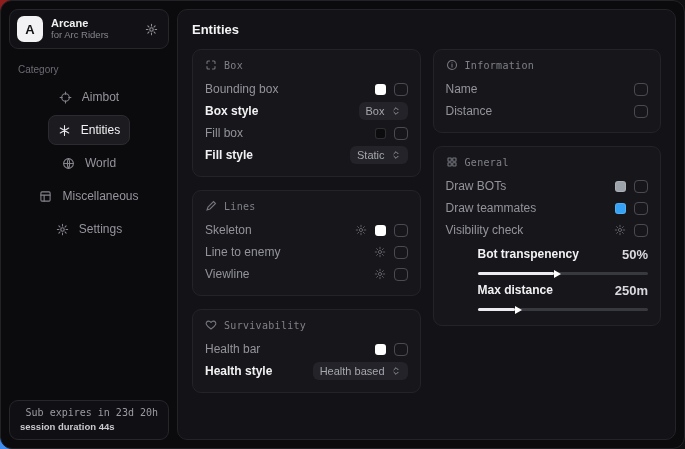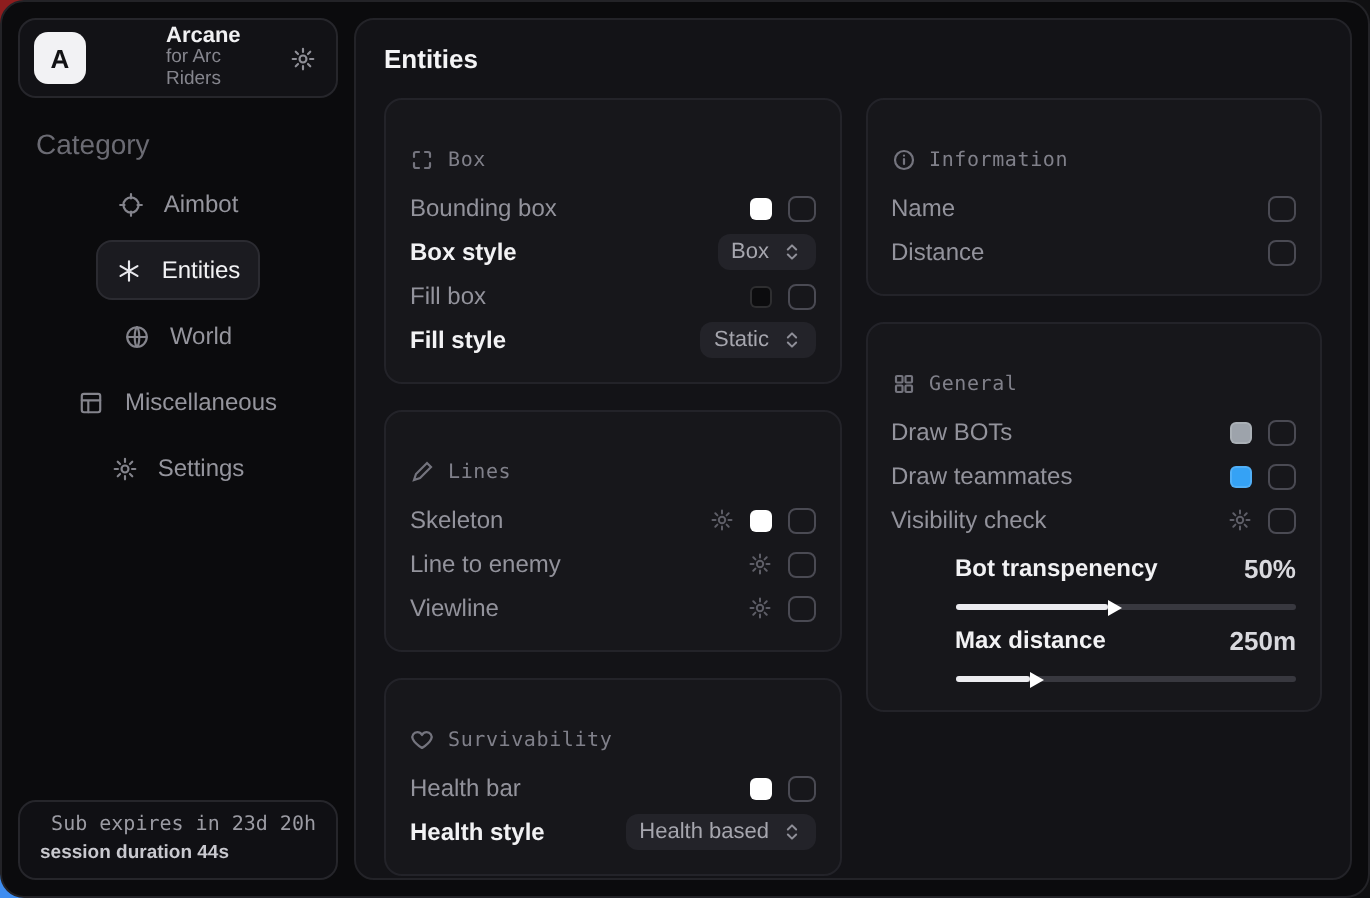--- a/index.html
+++ b/index.html
@@ -25,26 +25,26 @@
   
   .sidebar { width:176px; padding:8px; display:flex; flex-direction:column; flex-shrink:0; }
   .brand-card {
     height:40px; border:1px solid #26262b; background:#121216; border-radius:9px;
     display:flex; align-items:center; gap:8px; padding:0 10px 0 7px;
   }
   .logo {
     width:26px; height:26px; border-radius:7px; background:#f2f2f4; color:#121214;
     font-weight:bold; font-size:13px; display:flex; align-items:center; justify-content:center;
   }
-  .brand-text { flex:1; line-height:1.15;margin-left:32px; }
+  .brand-text { flex:1; line-height:1.15; }
   .brand-name { font-size:11px; font-weight:700; color:#f0f0f2; }
   .brand-sub  { font-size:9.5px; color:#85858d; }
   .brand-gear { color:#8f8f97; display:flex; }
 
-  .category-label { font-size:14px; color:#6b6b73; margin:15px 9px 7px; }
+  .category-label { font-size:10px; color:#6b6b73; margin:15px 9px 7px; }
 
   .nav { display:flex; flex-direction:column; gap:3px;align-items:center; }
   .nav-item {
     display:flex; align-items:center; gap:10px;
     padding:7px 9px; border-radius:8px; border:1px solid transparent;
     font-size:12px; color:#95959d; cursor:default;
   }
   .nav-item .nav-icon { display:flex; color:#84848c; }
   .nav-item.selected { background:#1b1b20; border-color:#2b2b31; color:#f2f2f4; }
   .nav-item.selected .nav-icon { color:#e8e8ec; }
@@ -59,21 +59,21 @@
   
   .main {
     flex:1; margin:8px 8px 8px 0;
     background:#131317; border:1px solid #232328; border-radius:10px;
     padding:12px 14px; display:flex; flex-direction:column; overflow:hidden;
   }
   .main-title { font-size:13px; font-weight:700; color:#f4f4f6; }
   .columns { display:grid; grid-template-columns:1fr 1fr; gap:12px; margin-top:12px; align-items:start; }
   .col { display:flex; flex-direction:column; gap:13px; }
 
-  .panel { background:#17171b; border:1px solid #232329; border-radius:9px; padding:24px 12px 10px; }
+  .panel { background:#17171b; border:1px solid #232329; border-radius:9px; padding:9px 12px 10px; }
   .panel-header {
     display:flex; align-items:center; gap:7px;
     font-family:"DejaVu Sans Mono", monospace; font-size:10px; letter-spacing:0.3px;
     color:#80808a; margin-bottom:7px;
   }
   .panel-header .ph-icon { display:flex; color:#74747e; }
 
   .row { display:flex; align-items:center; min-height:22px; gap:8px; }
   .row-label { flex:1; font-size:12px; color:#93939c; }
   .row-label.bright { color:#f2f2f4; font-weight:600; }

